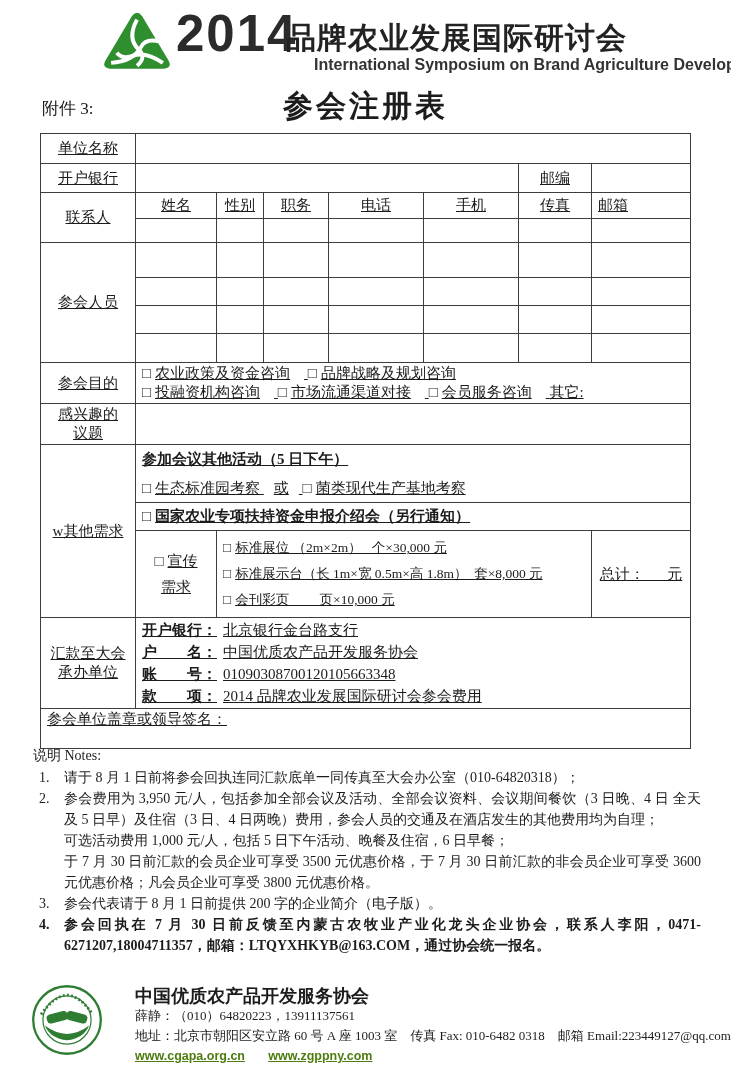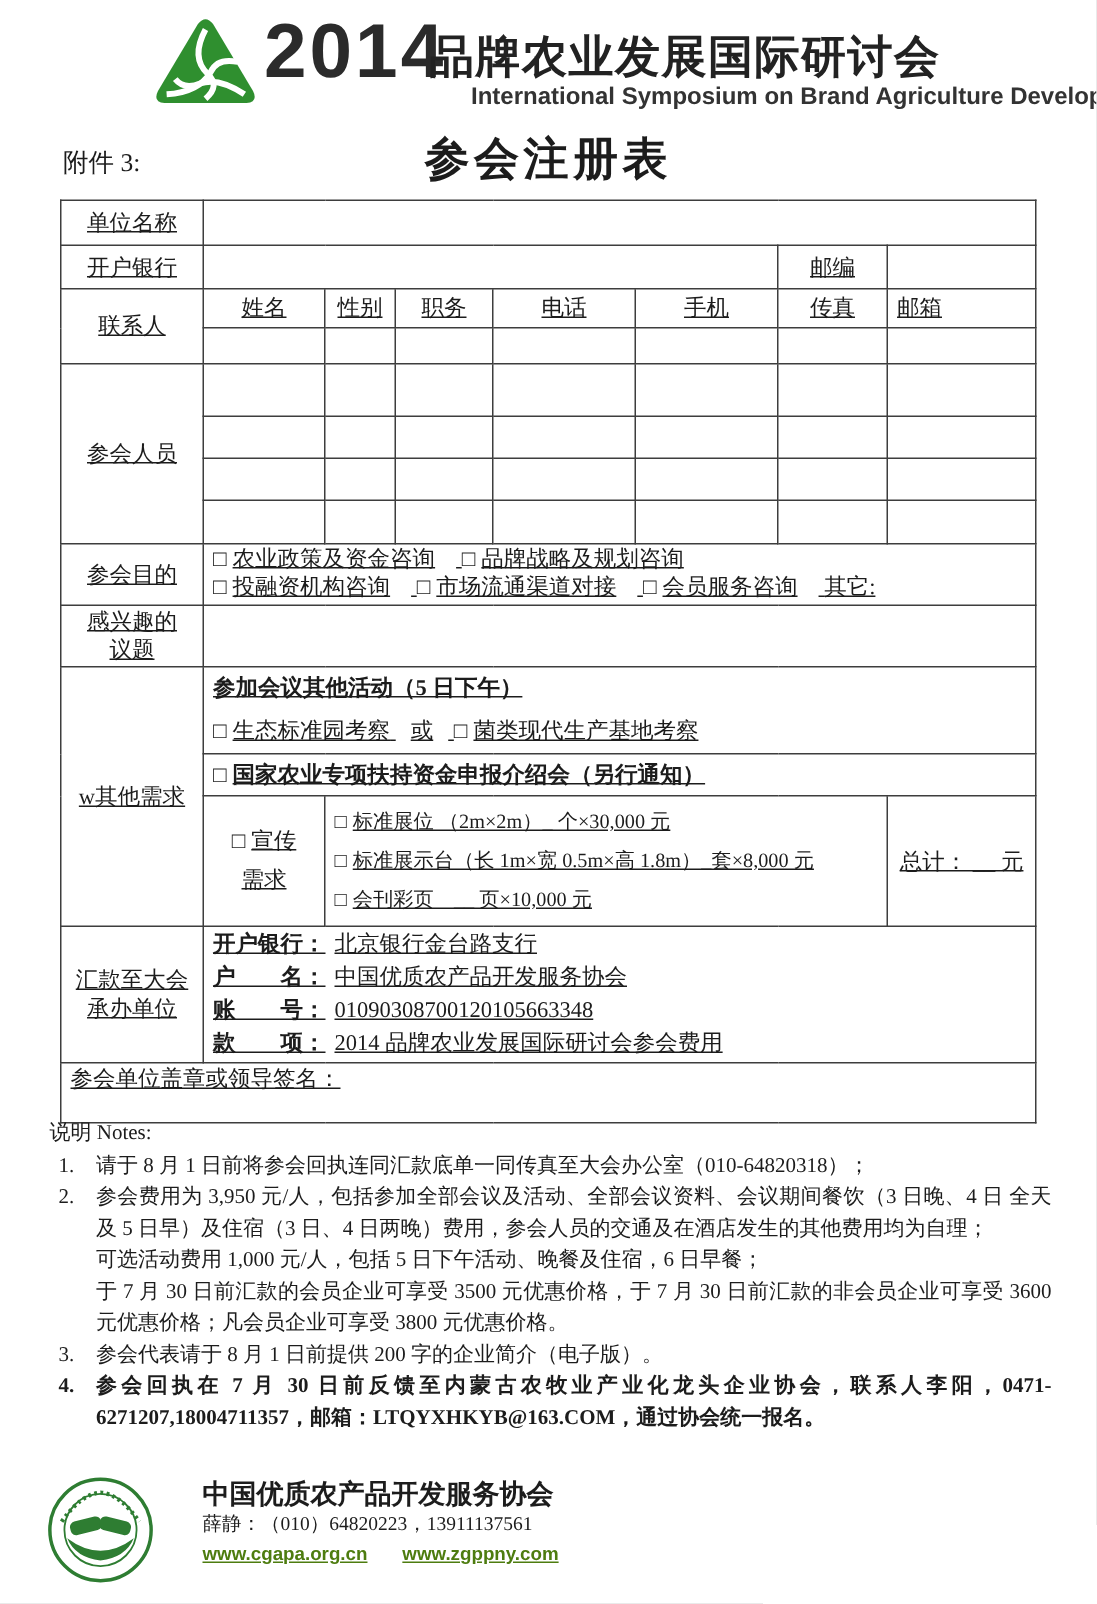--- a/index.html
+++ b/index.html
@@ -287,19 +287,20 @@
       <circle cx="40" cy="40" r="26" fill="none" stroke="#2e7d32" stroke-width="1.3"></circle>
       <path d="M16 46 Q40 64 64 46 Q58 60 40 62 Q22 60 16 46 Z" fill="#2e7d32"></path>
       <rect x="18" y="32" width="23" height="10" rx="4" transform="rotate(-14 29.5 37)" fill="#2e7d32"></rect>
       <rect x="39" y="32" width="23" height="10" rx="4" transform="rotate(14 50.5 37)" fill="#2e7d32"></rect>
       <path d="M12 34 Q26 14 40 13 Q54 14 68 34" fill="none" stroke="#2e7d32" stroke-width="3" stroke-dasharray="2 2.5"></path>
     </svg>
   </div>
   <div class="footer-text">
     <div class="org-name">中国优质农产品开发服务协会</div>
     <div>薛静：（010）64820223，13911137561</div>
+    <div>地址：北京市朝阳区安立路 60 号 A 座 1003 室　传真 Fax: 010-6482 0318　邮箱 Email:223449127@qq.com</div>
     <div class="footer-links">
       <span class="link">www.cgapa.org.cn</span>
       <span class="link">www.zgppny.com</span>
     </div>
   </div>
 
 </div>
 
 </body></html>

